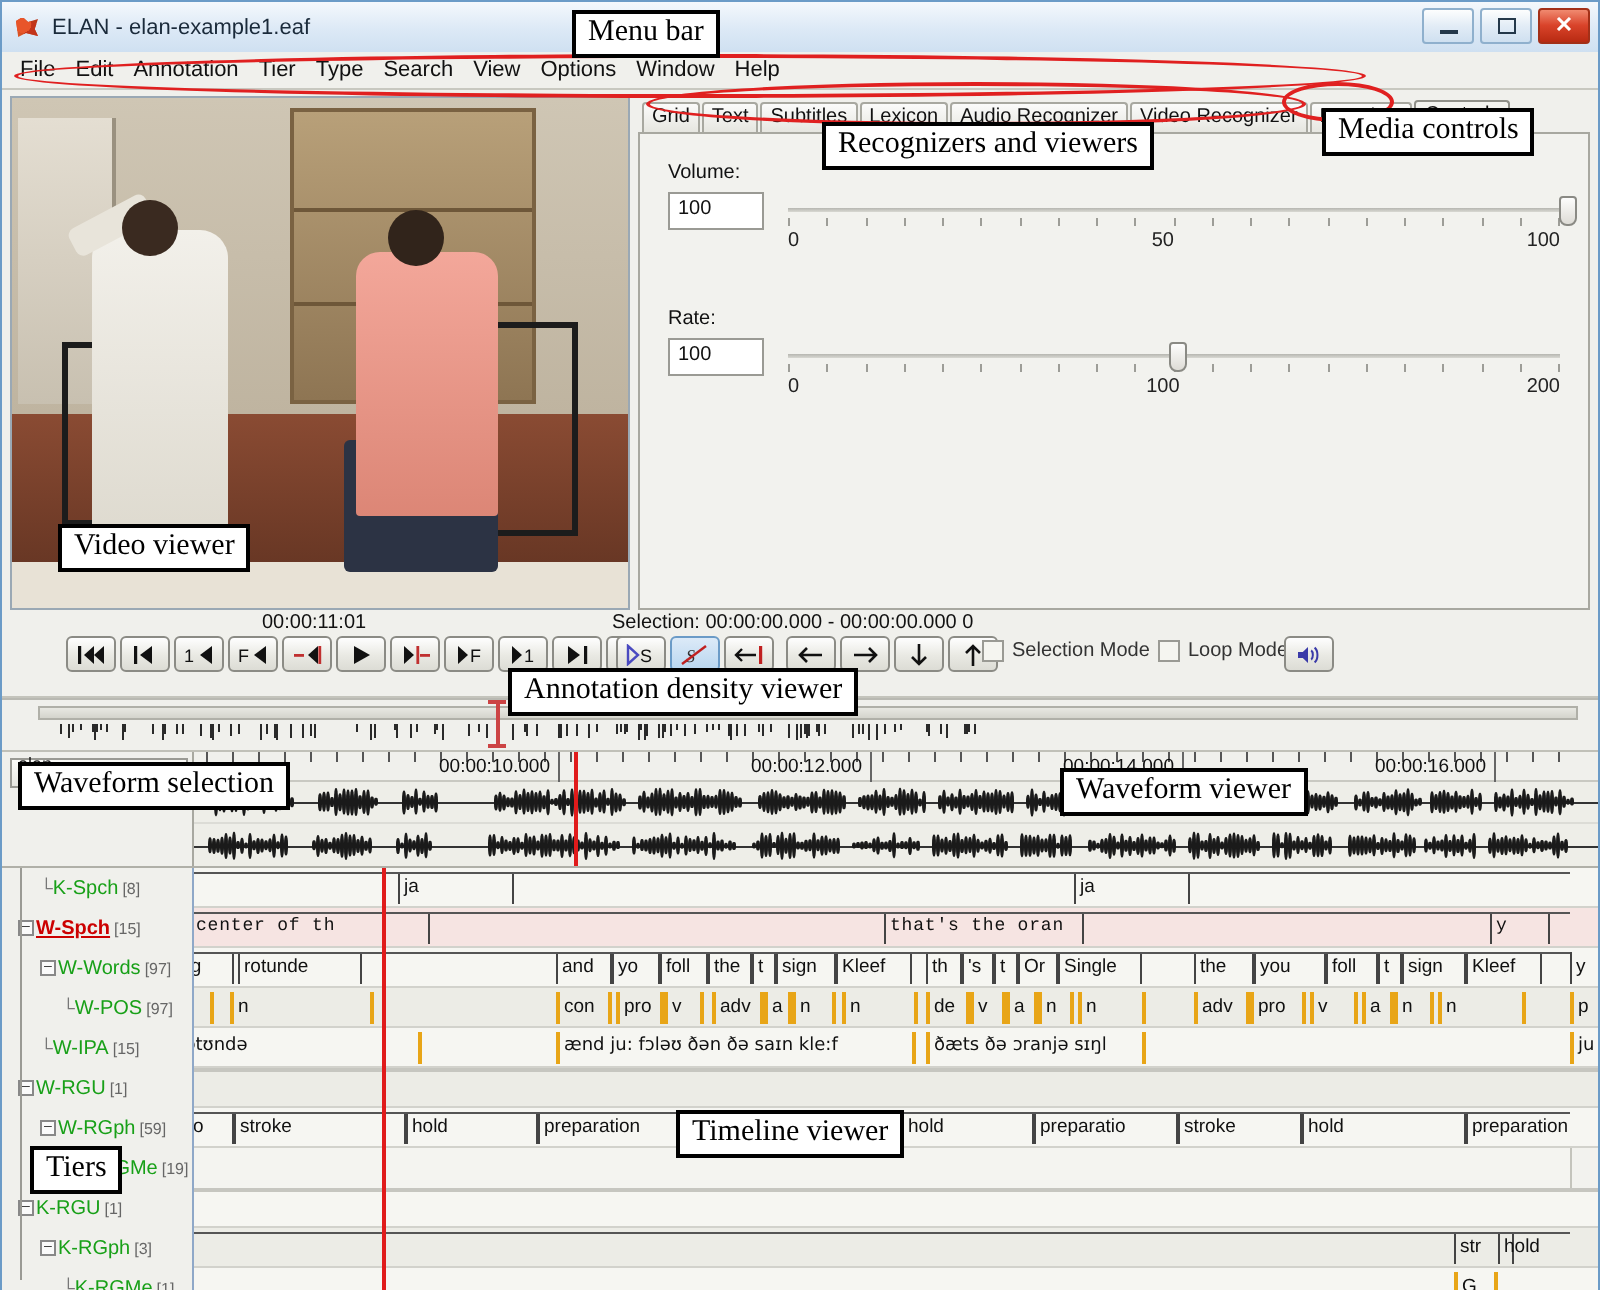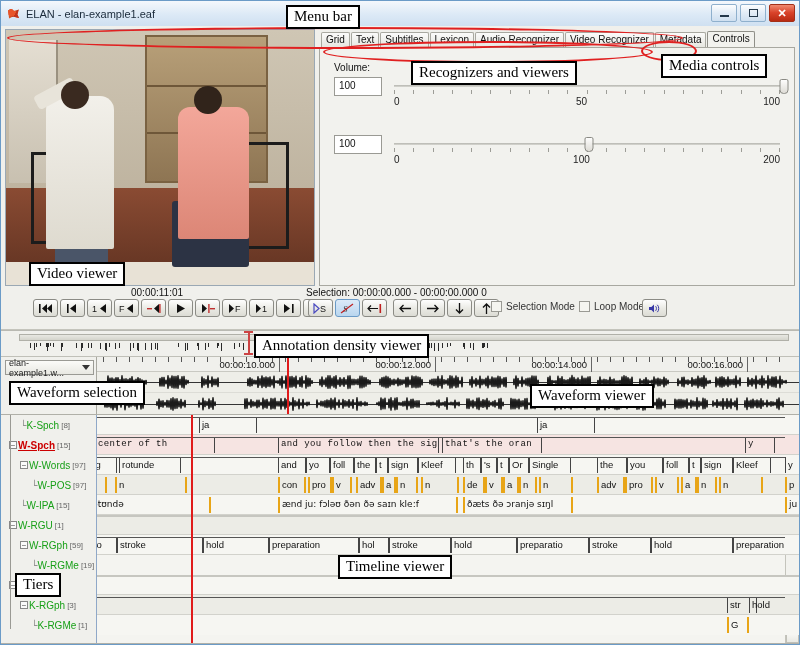--- a/index.html
+++ b/index.html
@@ -361,20 +361,32 @@
         </div>
       <div class="win-btn">
           <div class="gl-max"></div>
         </div>
       <div class="win-btn close">
           <span class="gl-close">✕</span>
         </div>
     </div>
   </div>
 
+  <div class="menubar">
+    <div class="menu-item">File</div>
+    <div class="menu-item">Edit</div>
+    <div class="menu-item">Annotation</div>
+    <div class="menu-item">Tier</div>
+    <div class="menu-item">Type</div>
+    <div class="menu-item">Search</div>
+    <div class="menu-item">View</div>
+    <div class="menu-item">Options</div>
+    <div class="menu-item">Window</div>
+    <div class="menu-item">Help</div>
+  </div>
 
   <div class="upper">
 
     <div class="video-panel">
       <div class="vid-scene">
         <div class="v-wall"></div>
         <div class="v-door"></div>
         <div class="v-cabinet">
           <div class="v-cab-line"></div>
           <div class="v-cab-line2"></div>
@@ -439,20 +451,21 @@
               <div class="slider-scale">
                 <span>0</span>
                 <span>50</span>
                 <span>100</span>
               </div>
             </div>
           </div>
         </div>
 
         <div class="slider-group">
+          <div class="slider-label">Rate:</div>
           <div class="slider-row">
             <div class="slider-value">100</div>
             <div class="slider-track-wrap">
               <div class="slider-line"></div>
               <div class="slider-ticks">
                 <i></i>
                   <i></i>
                   <i></i>
                   <i></i>
                   <i></i>
@@ -1517,21 +1530,20 @@
         </div>
       <div class="ann-row white" style="top: 0px;">
             <div class="rowline"></div>
             <div class="ann endbar" style="left: 102px; width: 58px;">ja</div>
             <div class="ann endbar" style="left: 440px; width: 58px;">ja</div>
             <div class="ann-topline" style="left: 0px; right: 14px; top: 2px;"></div>
           </div>
           <div class="ann-row pink" style="top: 20px;">
             <div class="rowline"></div>
             <div class="ann endbar mono" style="left: -60px; width: 178px;">is to the center of th</div>
-            <div class="ann endbar mono" style="left: 181px; width: 161px;">and you follow then the sig</div>
             <div class="ann endbar mono" style="left: 345px; width: 100px;">that's the oran</div>
             <div class="ann endbar mono" style="left: 648px; width: 30px;">y</div>
             <div class="ann-topline" style="left: 0px; right: 14px; top: 2px;"></div>
           </div>
           <div class="ann-row white" style="top: 40px;">
             <div class="rowline"></div>
             <div class="ann endbar" style="left: -12px; width: 32px;">big</div>
             <div class="ann endbar" style="left: 22px; width: 62px;">rotunde</div>
             <div class="ann endbar" style="left: 181px; width: 28px;">and</div>
             <div class="ann endbar" style="left: 209px; width: 24px;">yo</div>

